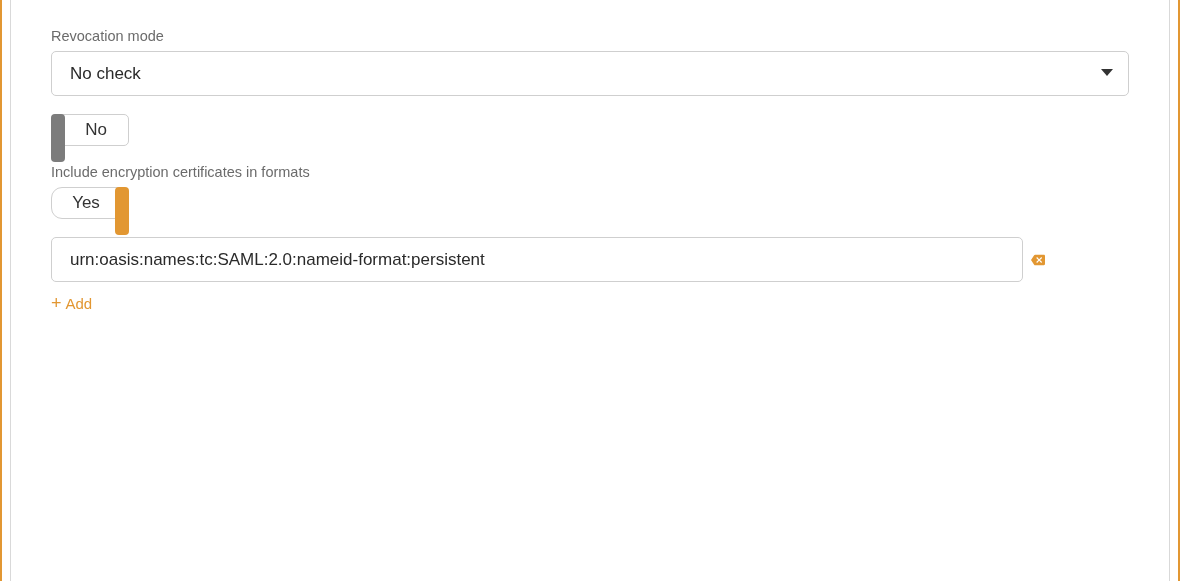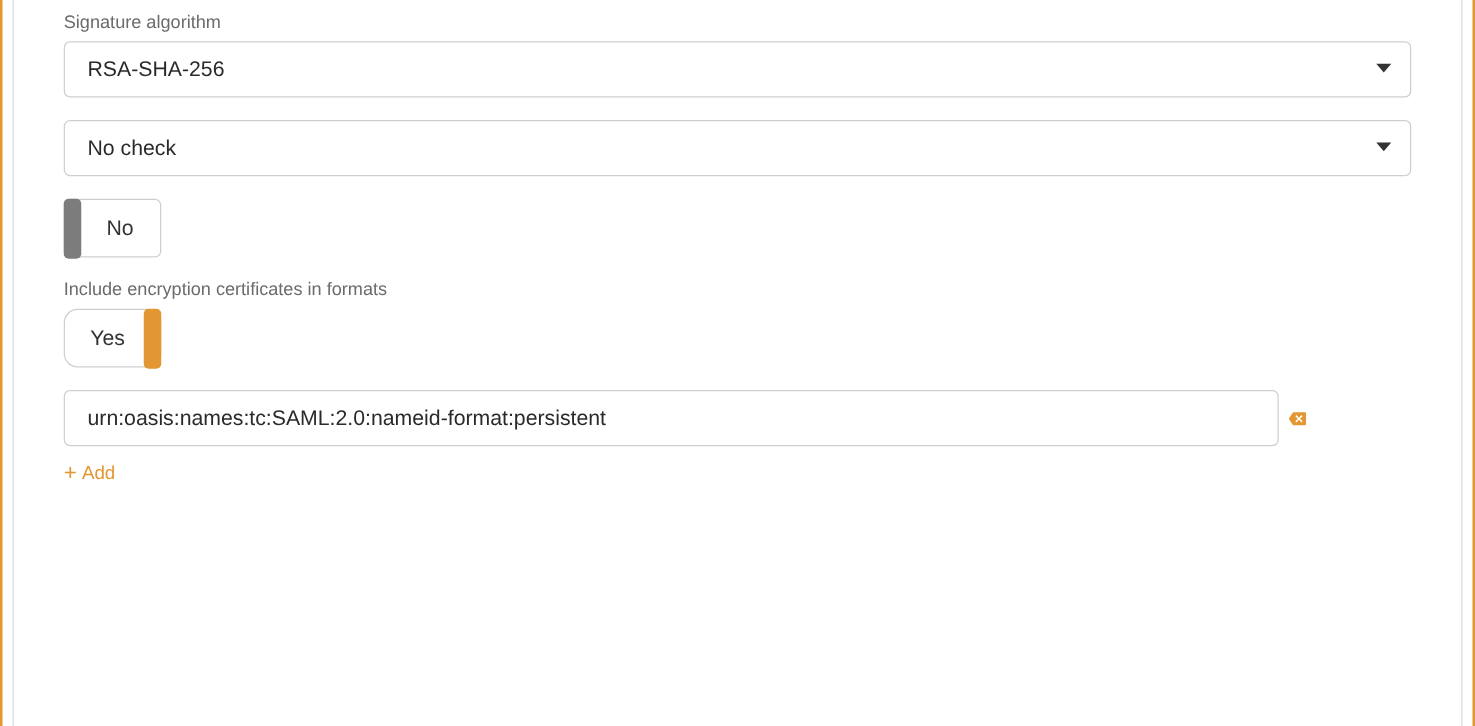--- a/index.html
+++ b/index.html
@@ -60,21 +60,21 @@
       border-right: 6px solid transparent;
       border-top: 7px solid #333;
       pointer-events: none;
     }
     .toggle-row { display: flex; }
     .toggle {
       display: inline-flex;
       align-items: center;
       border: 1px solid #cfcfcf;
       border-radius: 5px;
-      height: 47px;
+      height: 32px;
       position: relative;
       background: #fff;
       user-select: none;
       cursor: pointer;
     }
     .toggle.off { width: 78px; }
     .toggle.on  { width: 78px; border-radius: 11px; }
     .toggle .handle {
       position: absolute;
       top: -1px;
@@ -128,33 +128,26 @@
       font-weight: 400;
     }
     .add-link .plus { font-size: 18px; font-weight: 500; line-height: 1; }
   </style>
 </head>
 <body>
 
 <div class="outer-frame">
   <div class="inner-frame">
 
-    <div class="form-group">
-      <label class="field-label">Signature algorithm</label>
-      <div class="select-wrap">
-        <select class="select-field">
-          <option>RSA-SHA-256</option>
-        </select>
-      </div>
-    </div>
 
     <div class="form-group">
     </div>
 
     <div class="form-group">
+      <label class="field-label">Revocation mode</label>
       <div class="select-wrap">
         <select class="select-field">
           <option>No check</option>
         </select>
       </div>
     </div>
 
     <div class="form-group">
       <div class="toggle-row">
         <div class="toggle off">

